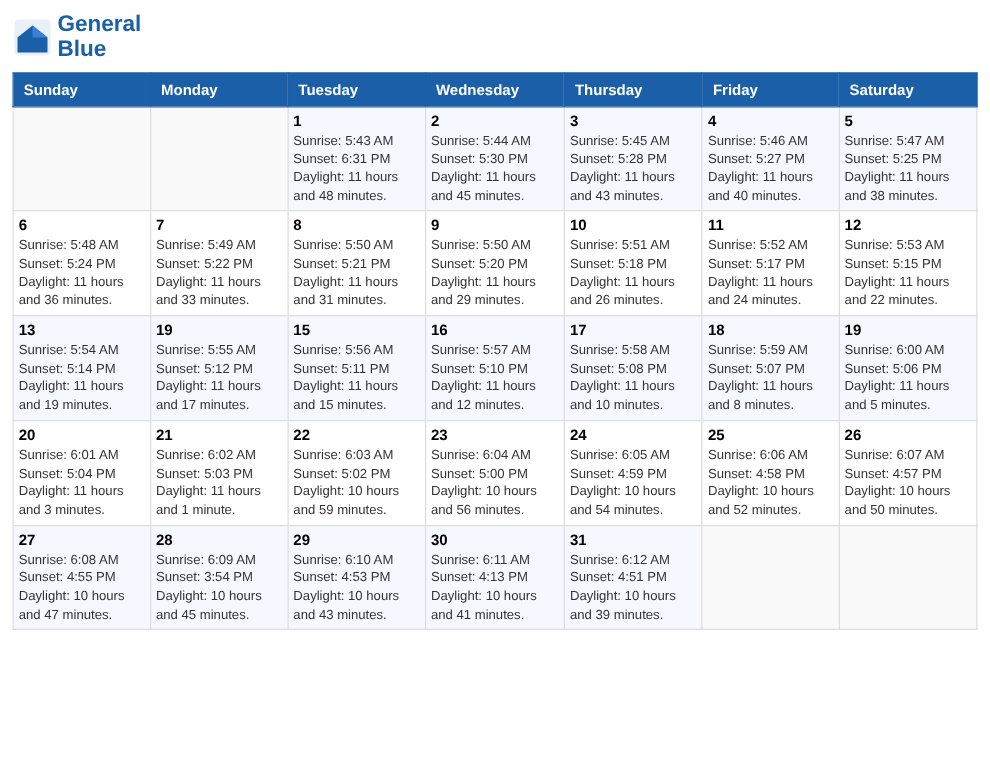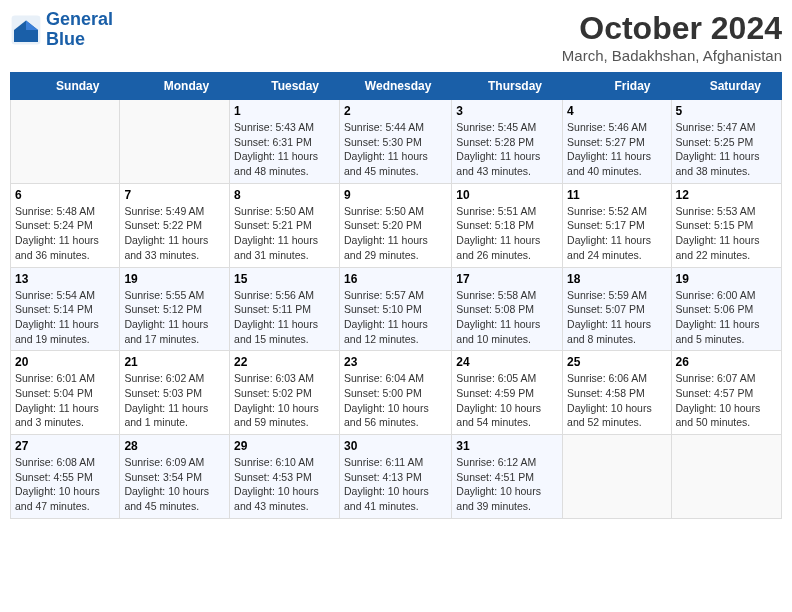--- a/index.html
+++ b/index.html
@@ -6,21 +6,21 @@
     body {
       font-family: Arial, sans-serif;
       background: #fff;
       width: 792px;
       min-height: 612px;
       padding: 10px;
     }
     .header {
       display: flex;
       justify-content: space-between;
-      align-items: flex-start;
+      align-items: flex-end;
       margin-bottom: 8px;
     }
     .logo {
       display: flex;
       align-items: center;
       gap: 4px;
     }
     .logo-text {
       font-size: 18px;
       font-weight: bold;
@@ -49,22 +49,22 @@
     table {
       width: 100%;
       border-collapse: collapse;
       font-size: 11px;
     }
     thead tr {
       background-color: #1a5fa8;
       color: #fff;
     }
     thead th {
-      padding: 6px 20px;
-      text-align: right;
+      padding: 6px 8px;
+      text-align: left;
       font-size: 12px;
       font-weight: bold;
       border: 1px solid #1a5fa8;
     }
     tbody tr {
       border-bottom: 1px solid #ccc;
     }
     tbody td {
       vertical-align: top;
       padding: 4px;
@@ -101,24 +101,20 @@
     <svg class="logo-icon" viewBox="0 0 40 40">
       <rect x="2" y="2" width="36" height="36" rx="4" fill="#e8f0f8"></rect>
       <polygon points="20,8 35,20 35,35 5,35 5,20" fill="#1a5fa8"></polygon>
       <polygon points="20,8 35,20 20,20" fill="#3a7fd8"></polygon>
     </svg>
     <div class="logo-text">
       <div><span>General</span></div>
       <div><span>Blue</span></div>
     </div>
   </div>
-  <div class="title-block">
-    <div class="month-title">October 2024</div>
-    <div class="subtitle">March, Badakhshan, Afghanistan</div>
-  </div>
 </div>
 
 <table>
   <thead>
     <tr>
     <th>Sunday</th>
         <th>Monday</th>
         <th>Tuesday</th>
         <th>Wednesday</th>
         <th>Thursday</th>

